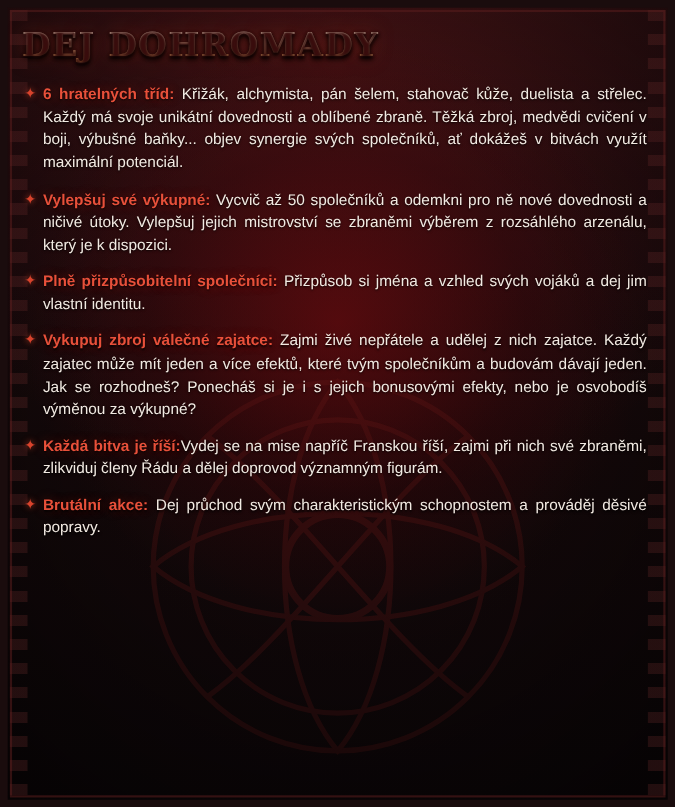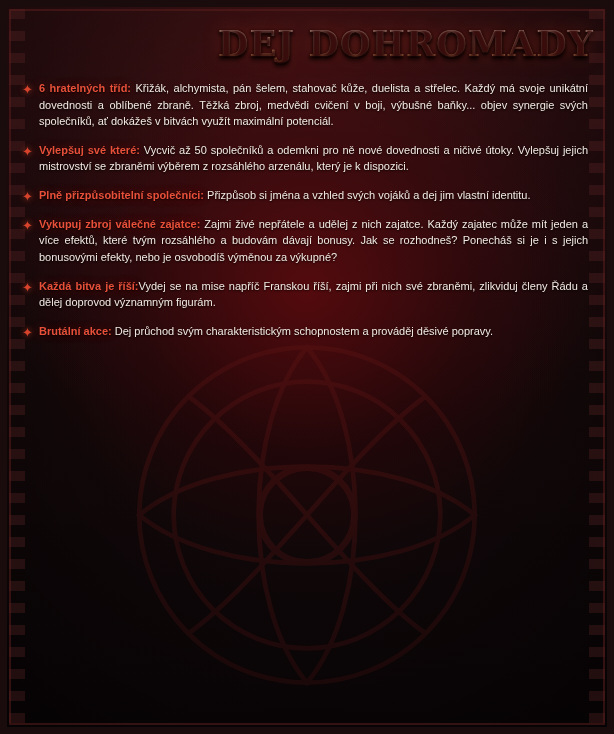--- a/index.html
+++ b/index.html
@@ -66,24 +66,24 @@
     inset: 0;
     pointer-events: none;
     background:
       radial-gradient(ellipse 80% 70% at 50% 45%, rgba(0,0,0,0) 40%, rgba(0,0,0,0.55) 100%);
   }
 
   .title {
     position: relative;
     margin: 0;
     padding: 26px 20px 4px;
-    text-align: right;
+    text-align: left;
     font-family: "DejaVu Serif", serif;
     font-weight: bold;
-    font-size: 35px;
+    font-size: 30px;
     line-height: 1.04;
     letter-spacing: 1.2px;
     color: #f4e2c2;
     text-transform: uppercase;
     text-shadow:
       0 0 2px #3a0d0d,
       0 2px 3px rgba(0,0,0,0.9),
       0 0 18px rgba(200,60,40,0.45);
   }
   .title .line {
@@ -112,21 +112,21 @@
     width: 17px;
     margin-top: 3px;
     font-size: 13px;
     line-height: 1;
     color: #d8432c;
     text-align: left;
     text-shadow: 0 0 6px rgba(220,70,40,0.8);
   }
   .body {
     flex: 1 1 auto;
-    font-size: 11px;
+    font-size: 14px;
     line-height: 1.47;
     color: #f2eae2;
     text-align: justify;
     text-shadow: 0 1px 2px rgba(0,0,0,0.85);
   }
   .lead {
     font-weight: bold;
     color: #e8503a;
     text-shadow: 0 1px 2px rgba(0,0,0,0.9), 0 0 10px rgba(200,50,30,0.35);
   }
@@ -157,33 +157,33 @@
   <ul class="list">
     <li class="item">
       <span class="bullet">✦</span>
       <div class="body">
         <span class="lead">6 hratelných tříd:</span><span> Křižák, alchymista, pán šelem, stahovač kůže, duelista a střelec. Každý má svoje unikátní dovednosti a oblíbené zbraně. Těžká zbroj, medvědi cvičení v boji, výbušné baňky... objev synergie svých společníků, ať dokážeš v bitvách využít maximální potenciál.</span>
       </div>
     </li>
     <li class="item">
       <span class="bullet">✦</span>
       <div class="body">
-        <span class="lead">Vylepšuj své které:</span><span> Vycvič až 50 společníků a odemkni pro ně nové dovednosti a ničivé útoky. Vylepšuj jejich mistrovství se zbraněmi výběrem z rozsáhlého arzenálu, který je k dispozici.</span>
+        <span class="lead">Vylepšuj své výkupné:</span><span> Vycvič až 50 společníků a odemkni pro ně nové dovednosti a ničivé útoky. Vylepšuj jejich mistrovství se zbraněmi výběrem z rozsáhlého arzenálu, který je k dispozici.</span>
       </div>
     </li>
     <li class="item">
       <span class="bullet">✦</span>
       <div class="body">
         <span class="lead">Plně přizpůsobitelní společníci:</span><span> Přizpůsob si jména a vzhled svých vojáků a dej jim vlastní identitu.</span>
       </div>
     </li>
     <li class="item">
       <span class="bullet">✦</span>
       <div class="body">
-        <span class="lead">Vykupuj zbroj válečné zajatce:</span><span> Zajmi živé nepřátele a udělej z nich zajatce. Každý zajatec může mít jeden a více efektů, které tvým rozsáhlého a budovám dávají bonusy. Jak se rozhodneš? Ponecháš si je i s jejich bonusovými efekty, nebo je osvobodíš výměnou za výkupné?</span>
+        <span class="lead">Vykupuj zbroj válečné zajatce:</span><span> Zajmi živé nepřátele a udělej z nich zajatce. Každý zajatec může mít jeden a více efektů, které tvým společníkům a budovám dávají jeden. Jak se rozhodneš? Ponecháš si je i s jejich bonusovými efekty, nebo je osvobodíš výměnou za výkupné?</span>
       </div>
     </li>
     <li class="item">
       <span class="bullet">✦</span>
       <div class="body">
         <span class="lead">Každá bitva je říší:</span><span>Vydej se na mise napříč Franskou říší, zajmi při nich své zbraněmi, zlikviduj členy Řádu a dělej doprovod významným figurám.</span>
       </div>
     </li>
     <li class="item">
       <span class="bullet">✦</span>

